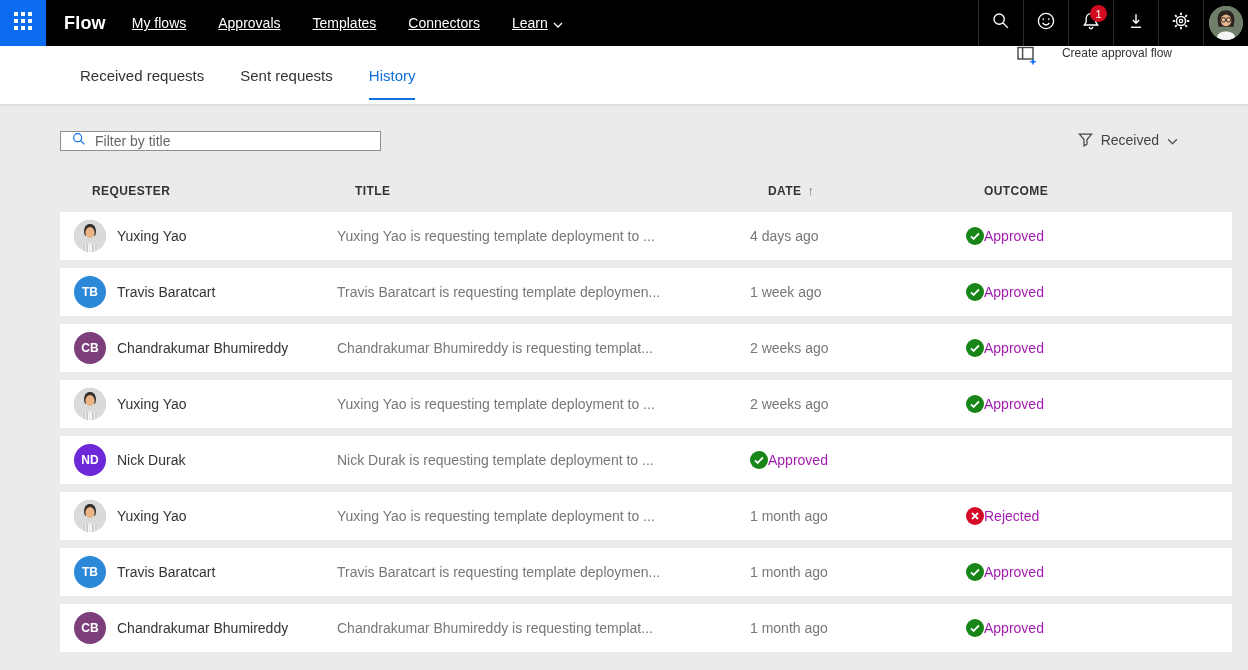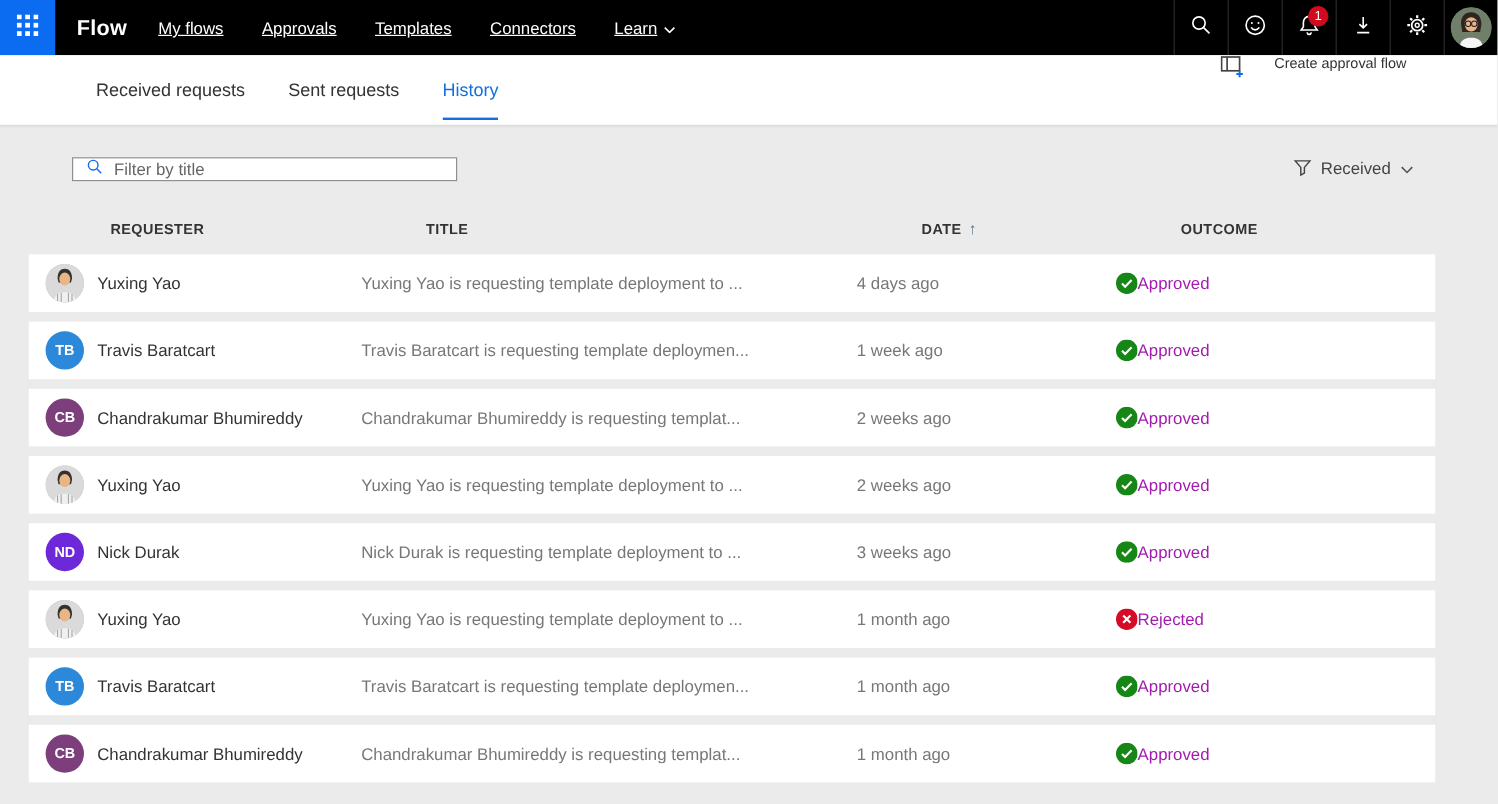--- a/index.html
+++ b/index.html
@@ -30,21 +30,21 @@
   .search-box { width:321px; height:20px; background:#fff; border:1px solid #8f8f8f; display:flex; align-items:center; padding:0 8px 0 10px; gap:8px; }
   .search-box input { border:none; outline:none; flex:1; font-size:14px; color:#333; font-family:"Liberation Sans", sans-serif; background:transparent; }
   .search-box input::placeholder { color:#666; }
   .received-filter { display:flex; align-items:flex-start; gap:8px; font-size:14px; color:#444; cursor:pointer; margin-right:10px; }
 
   
   .grid { display:grid; grid-template-columns:263px 413px 216px 1fr; align-items:center; }
   .table-head { margin:32px 61px 14px 60px; padding-left:8px; font-size:12px; font-weight:600; color:#333; letter-spacing:.4px; }
   .table-head .col { display:flex; align-items:center; gap:6px;padding-left:24px; }
   .sort-arrow { font-size:13px; color:#60728a; font-weight:400; }
-  .table-body { margin-left:24px; width:1172px; }
+  .table-body { margin-left:60px; width:1172px; }
   .row { background:#fff; height:48px; margin-bottom:8px; padding-left:14px; cursor:pointer; }
   .requester-cell { display:flex; align-items:center; gap:11px; }
   .avatar { width:32px; height:32px; border-radius:50%; overflow:hidden; flex:0 0 32px; display:flex; align-items:center; justify-content:center; color:#fff; font-size:12px; font-weight:600; background:#bbb; }
   .avatar svg { width:32px; height:32px; display:block; }
   .requester-name { font-size:14px; color:#333; }
   .cell-title, .cell-date { font-size:14px; color:#777; white-space:nowrap; overflow:hidden; }
   .outcome-cell { display:flex; align-items:center; gap:0; font-size:14px; color:#a21caf; }
   .outcome-icon { width:18px; height:18px; display:flex; }
 </style>
 </head>
@@ -313,21 +313,20 @@
       <span>Approved</span>
     </div>
   </div>
 
   <div class="grid row">
     <div class="requester-cell">
       <span class="avatar" style="background: #6d28d9;">ND</span>
       <span class="requester-name">Nick Durak</span>
     </div>
     <div class="cell-title">Nick Durak is requesting template deployment to ...</div>
-    <div class="cell-date">3 weeks ago</div>
     <div class="outcome-cell">
       <span class="outcome-icon">
         <svg width="18" height="18" viewBox="0 0 18 18">
             <circle cx="9" cy="9" r="9" fill="#168616"></circle>
             <path d="M5 9.3l2.6 2.6 5.4-5.6" fill="none" stroke="#fff" stroke-width="1.8"></path>
           </svg>
       </span>
 
       <span>Approved</span>
     </div>

